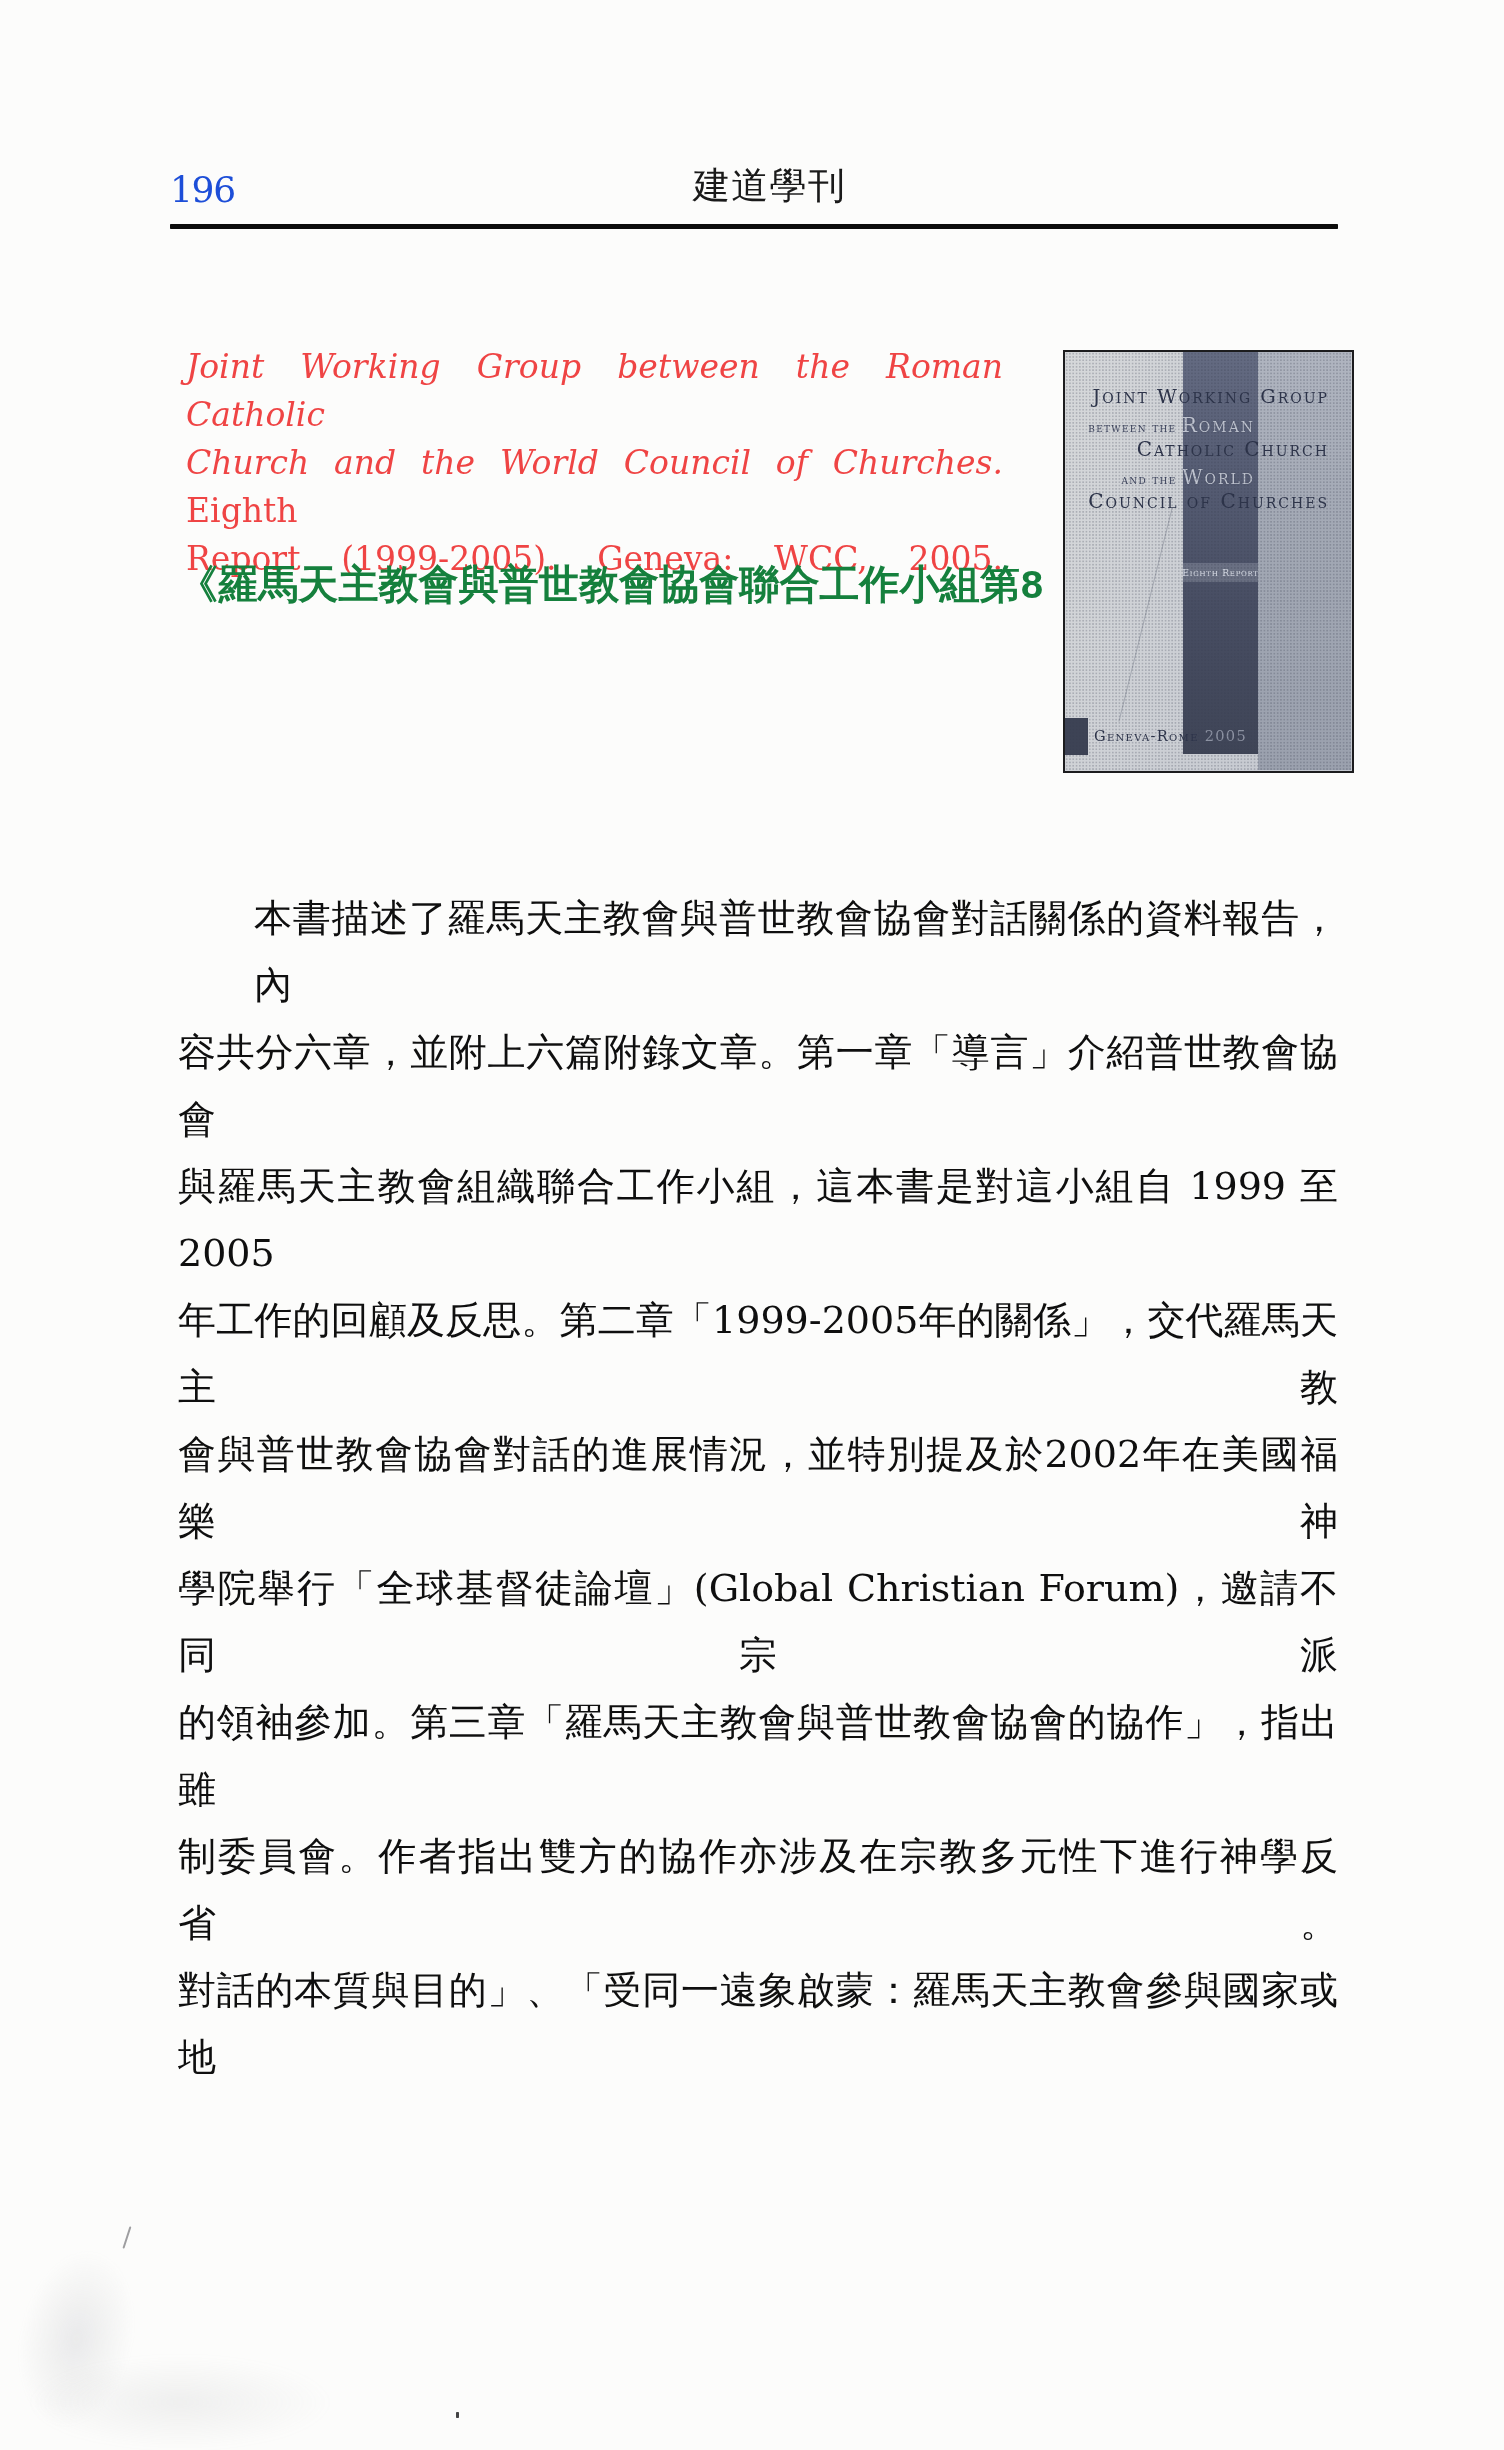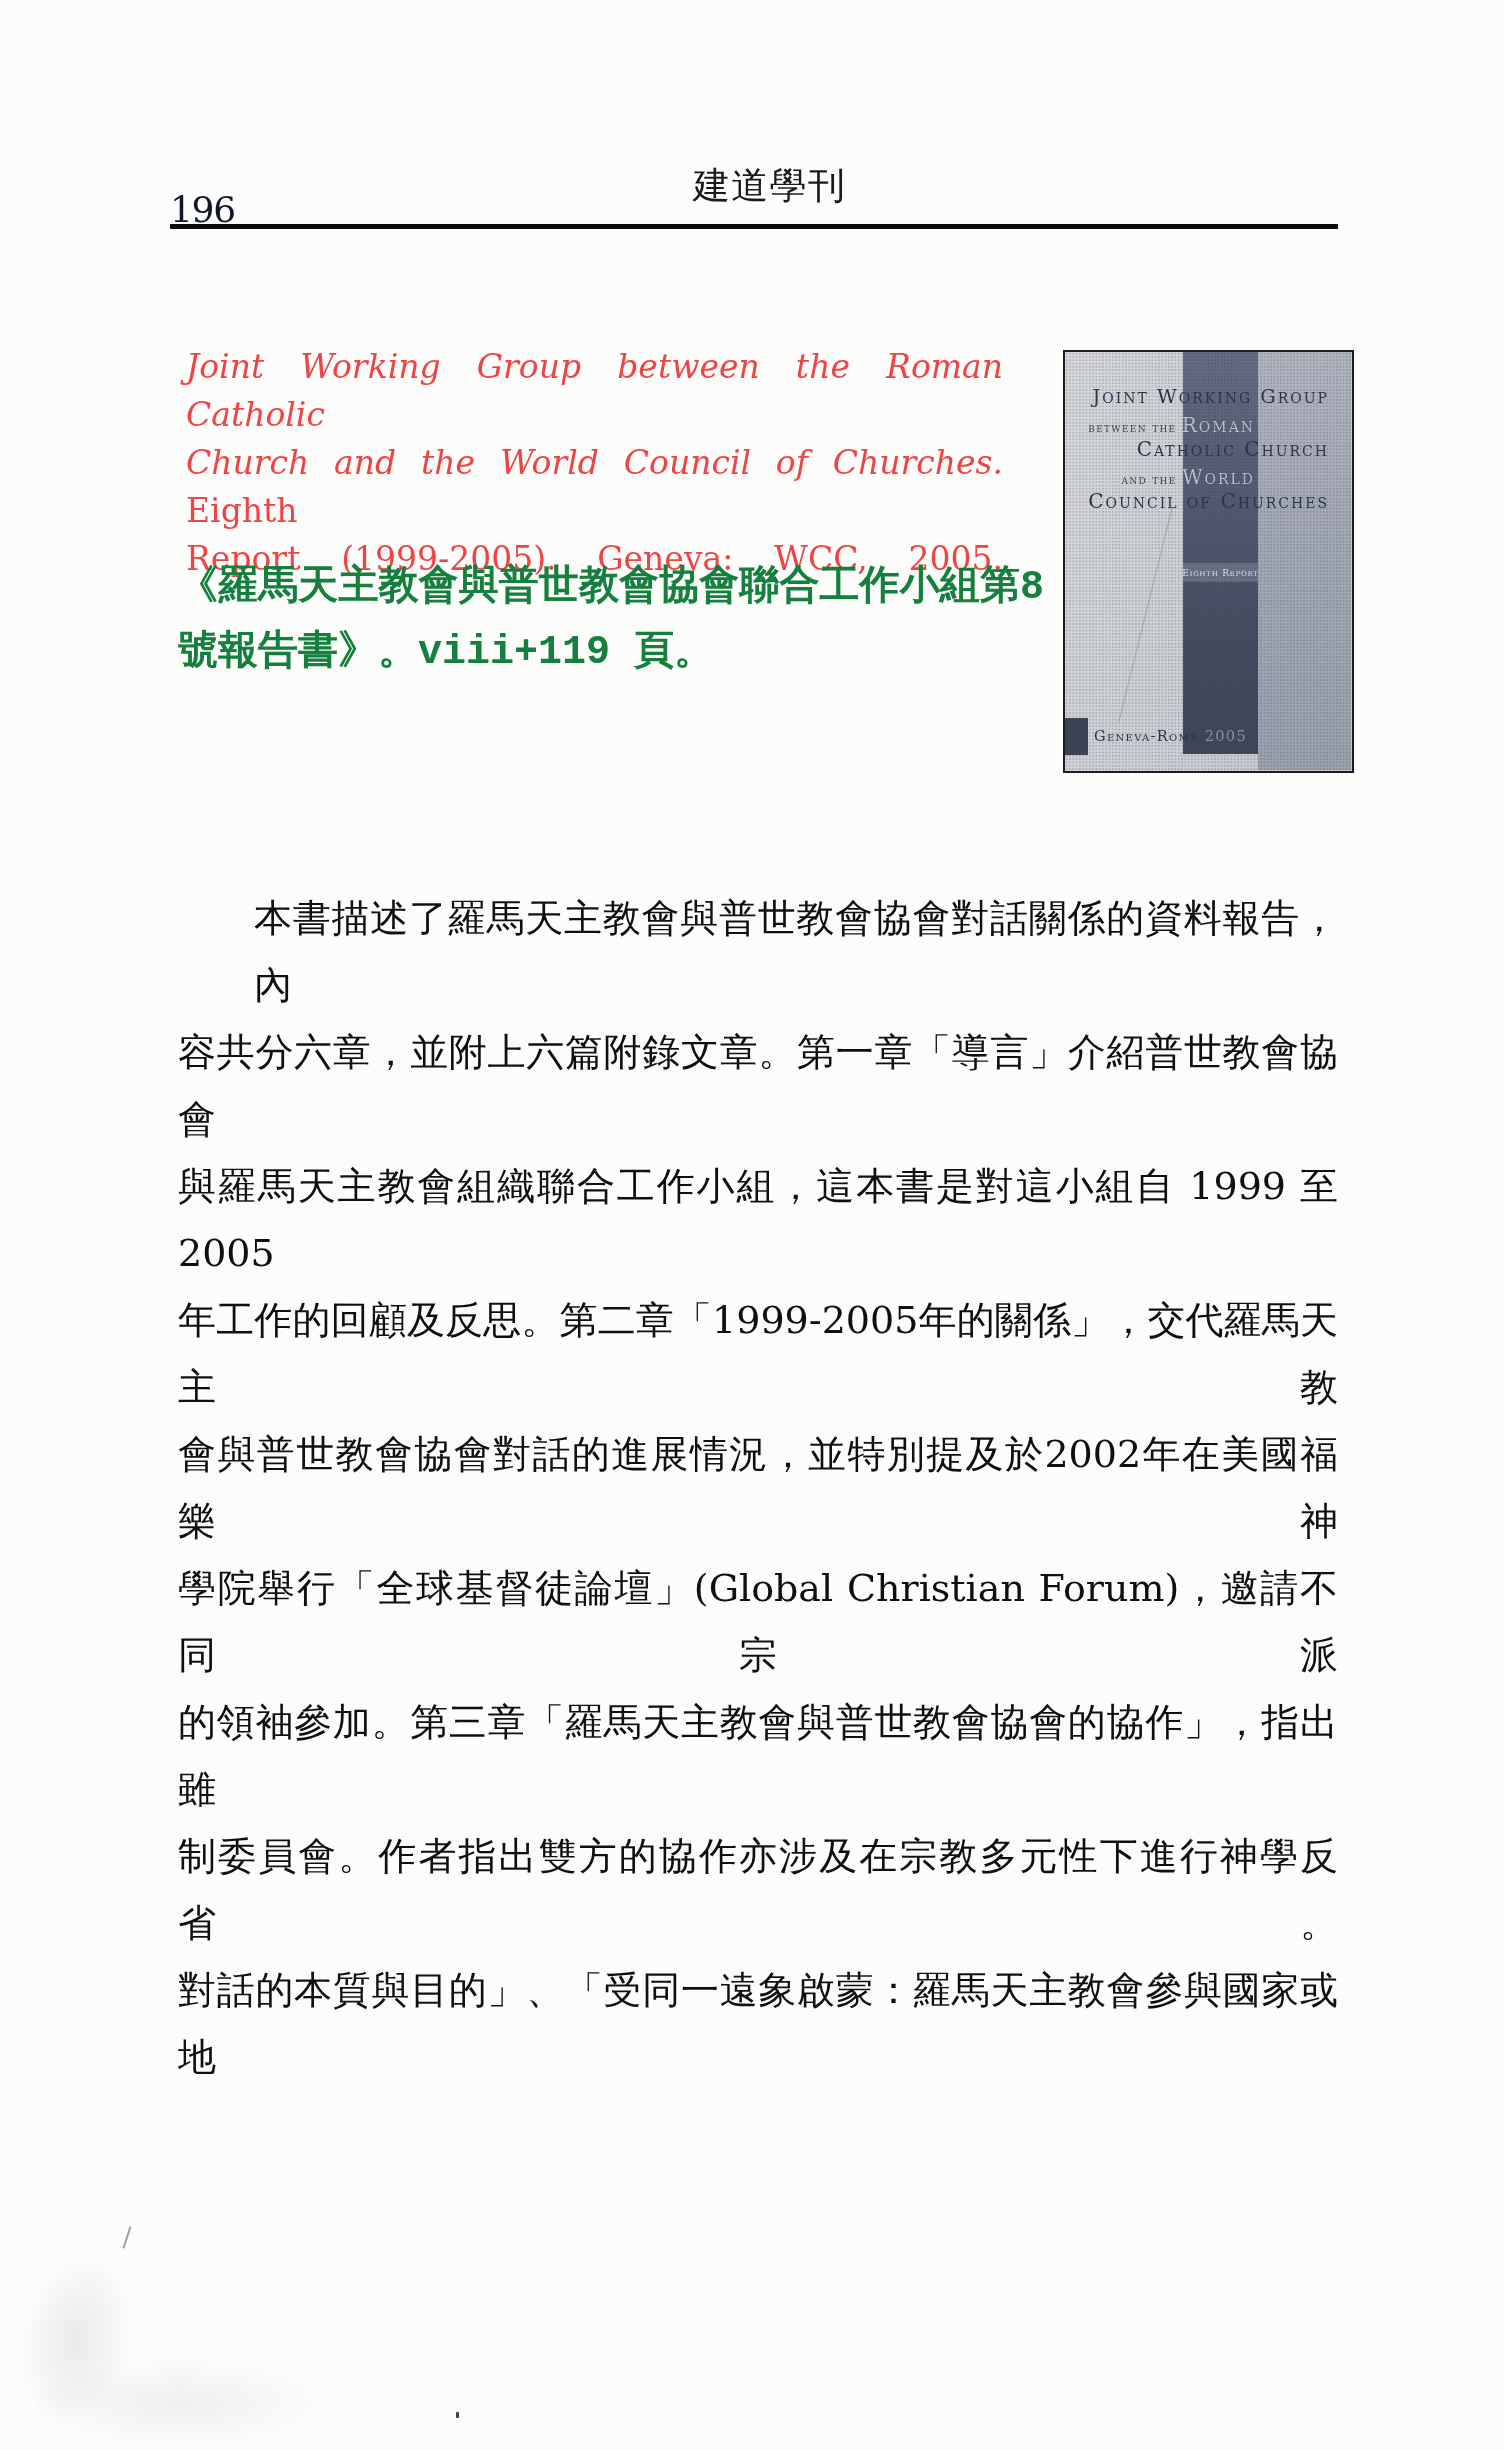--- a/index.html
+++ b/index.html
@@ -7,21 +7,21 @@
     width:1505px;height:2450px;position:relative;
     background:#fcfcfb;overflow:hidden;
     font-family:"DejaVu Serif","Liberation Serif",serif;
     color:#101010;
   }
   .abs{position:absolute;}
 
   
   .page-number{
     left:170px;top:170px;font-size:36px;line-height:1.1;
-    letter-spacing:-1.3px;color:#0f172a;margin-top:20px;
+    letter-spacing:-1.3px;color:#1d4ed8;
   }
   .journal-title{
     left:693px;top:166px;font-size:37px;line-height:1.1;
     letter-spacing:1.3px;color:#1a1a1a;
   }
   .header-rule{
     left:170px;top:224px;width:1168px;height:4.7px;background:#0c0c0c;
     border-radius:0.7px;
   }
 
@@ -132,21 +132,20 @@
 <div class="abs header-rule"></div>
 
 <div class="abs citation">
   <div class="cl"><span class="it">Joint Working Group between the Roman Catholic</span></div>
   <div class="cl"><span class="it">Church and the World Council of Churches.</span><span> Eighth</span></div>
   <div class="cl"><span>Report (1999-2005). Geneva: WCC, 2005.</span></div>
 </div>
 
 <div class="abs cn-title">
   <div class="tl1">《羅馬天主教會與普世教會協會聯合工作小組第8</div>
-  <div class="tl2">號報告書》。viii+119 頁。</div>
 </div>
 
 <div class="abs cover">
   <div class="cover-rightband"></div>
   <div class="cover-strip"></div>
   <div class="cover-scratch artifact"></div>
   <div class="cover-line cl-a">Joint Working Group</div>
   <div class="cover-line cl-b"><span class="small-word">between the </span><span class="light-word">Roman</span></div>
   <div class="cover-line cl-c">Catholic Church</div>
   <div class="cover-line cl-d"><span class="small-word">and the </span><span class="light-word">World</span></div>

